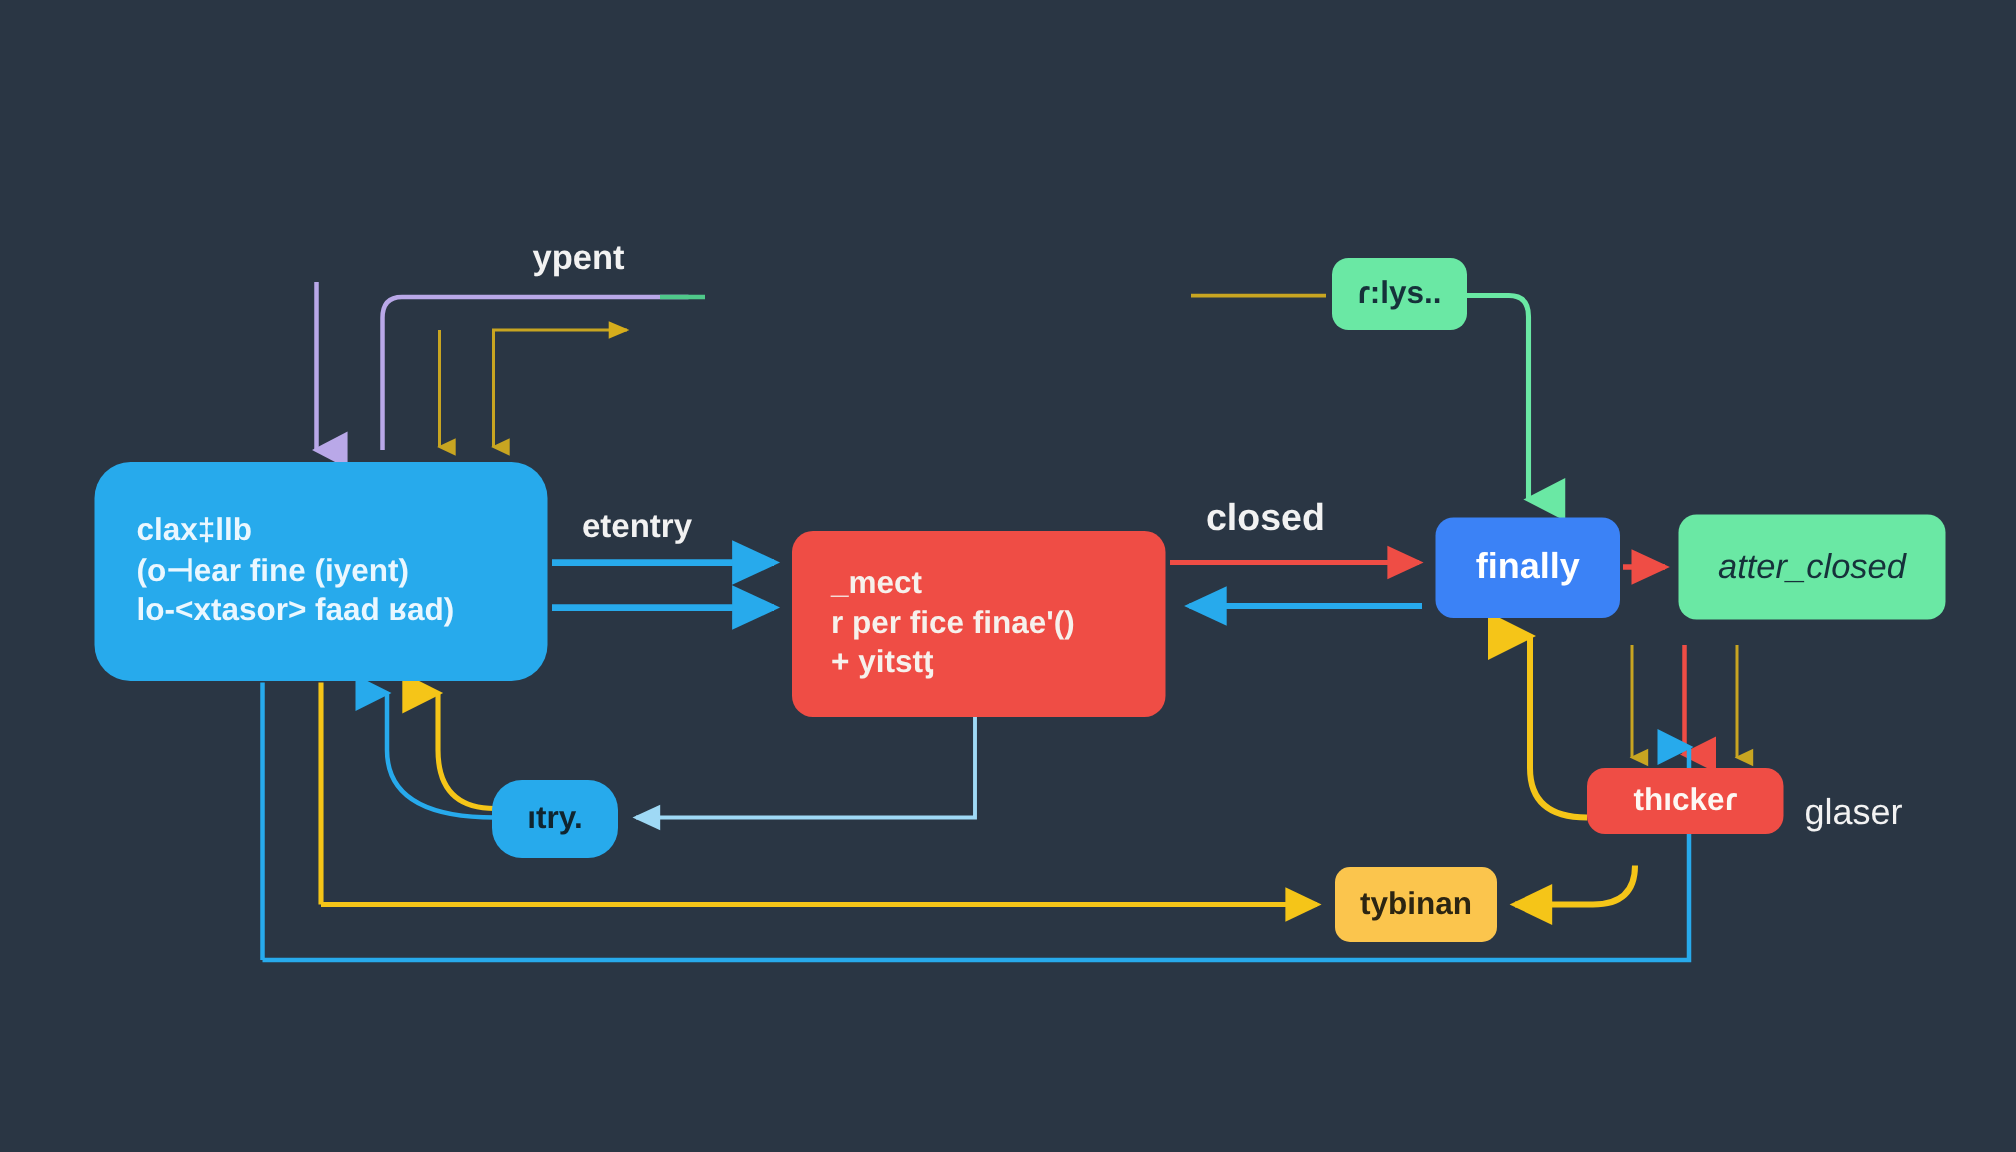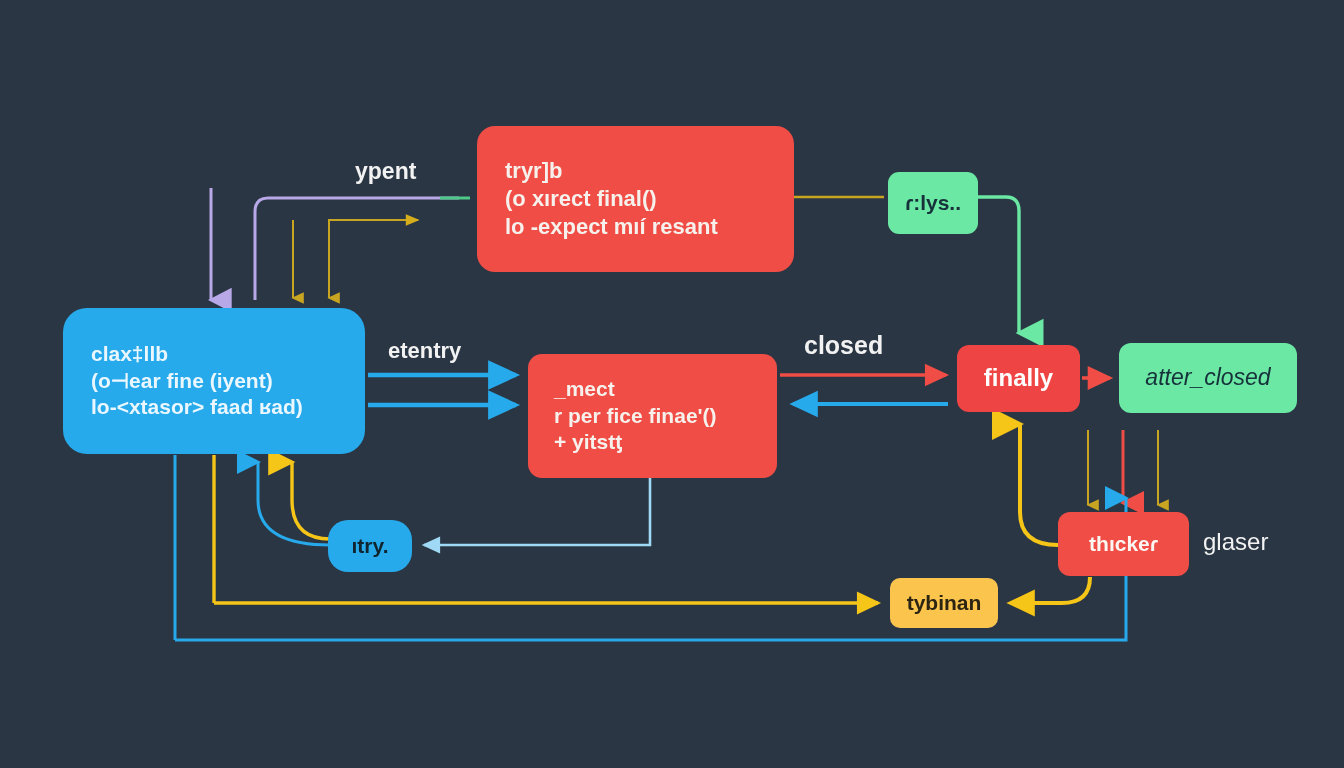--- a/index.html
+++ b/index.html
@@ -44,39 +44,39 @@
   }
   #node-mect{
     left:528px;top:318px;width:249px;height:124px;
     border-radius:14px;
     background:#ef4d45;color:#f6f1ec;
     font-size:21px;font-weight:700;
     justify-content:flex-start;align-items:center;
     padding-left:26px;text-align:left;margin-top:36px;
   }
   #node-rlys{
-    left:888px;top:172px;width:90px;height:62px;
+    left:888px;top:172px;width:90px;height:48px;
     border-radius:11px;
     background:#6ae8a4;color:#16313a;
     font-size:21px;font-weight:600;
   }
   #node-finally{
     left:957px;top:345px;width:123px;height:67px;
     border-radius:12px;
-    background:#ef4444;color:#ffffff;
+    background:#3b82f6;color:#ffffff;
     font-size:24px;font-weight:700;
   }
   #node-atterclosed{
     left:1119px;top:343px;width:178px;height:70px;
     border-radius:12px;
     background:#6ae8a4;color:#16313a;
     font-size:23px;font-weight:400;font-style:italic;
   }
   #node-thicker{
-    left:1058px;top:512px;width:131px;height:64px;
+    left:1058px;top:512px;width:131px;height:44px;
     border-radius:12px;
     background:#ef4d45;color:#fdf7f3;
     font-size:21px;font-weight:600;justify-content:center;
   }
   #node-try{
     left:328px;top:520px;width:84px;height:52px;
     border-radius:20px;
     background:#27aaec;color:#10252f;
     font-size:21px;font-weight:600;
   }
@@ -196,25 +196,20 @@
 
     <path d="M214,455 L214,603" stroke="#f5c518" stroke-width="3.4" fill="none"></path>
 
     <path d="M330,545 Q258,545 258,500 L258,462" stroke="#27aaec" stroke-width="3" fill="none" marker-end="url(#ah-blue-up)"></path>
 
     <path d="M330,539 Q292,539 292,500 L292,462" stroke="#f5c518" stroke-width="3.4" fill="none" marker-end="url(#ah-yellow-up)"></path>
 
     <path d="M650,442 L650,545 L424,545" stroke="#9fd9f5" stroke-width="2.6" fill="none" marker-end="url(#ah-white-left)"></path>
   </svg>
 
-  <div class="node" id="node-trylb">
-    <span class="node-text">tryr]b
-(o xırect final()
-lo  -expect mıí resant</span>
-  </div>
 
   <div class="node" id="node-classllb">
     <span class="node-text">clax‡llb
 (o⊣ear fine (iyent)
 lo-&lt;xtasor&gt; faad ʁad)</span>
   </div>
 
   <div class="node" id="node-mect">
     <span class="node-text">_mect
 r per fice  finaeʹ()

